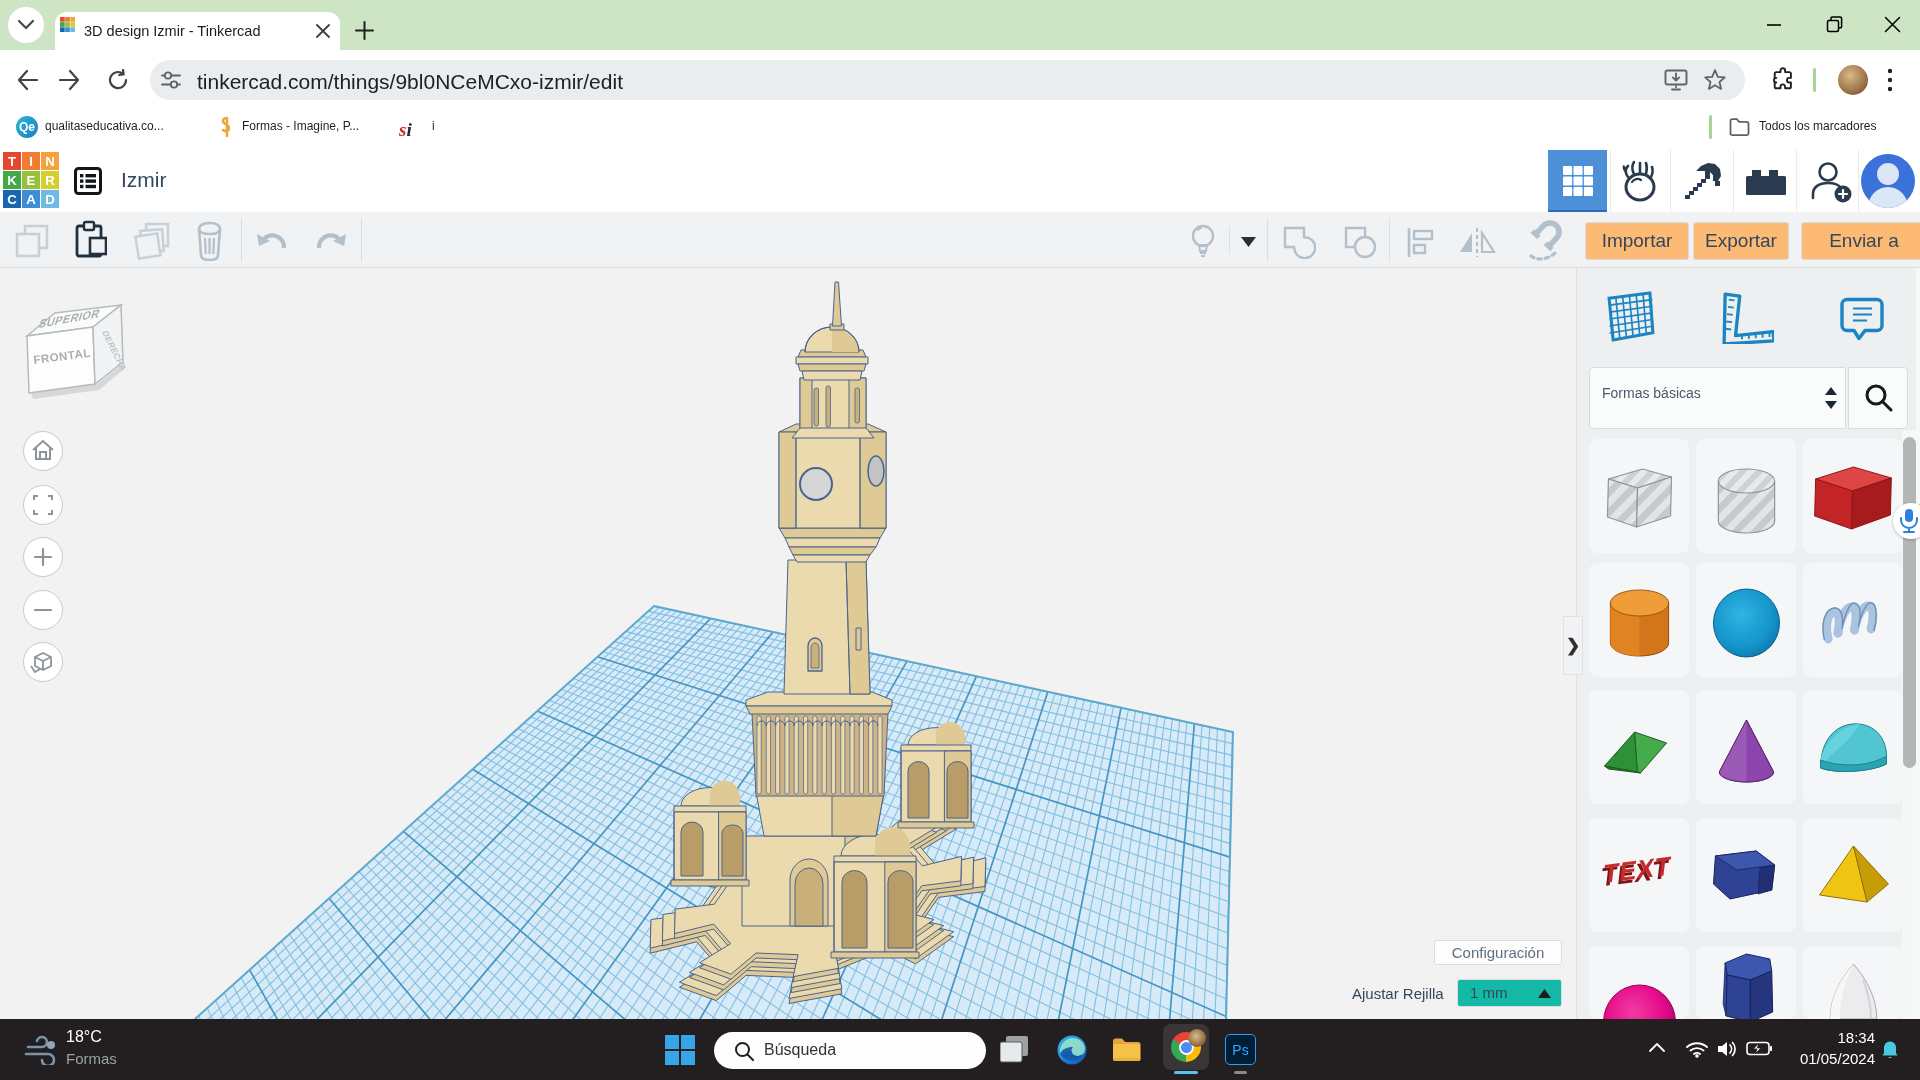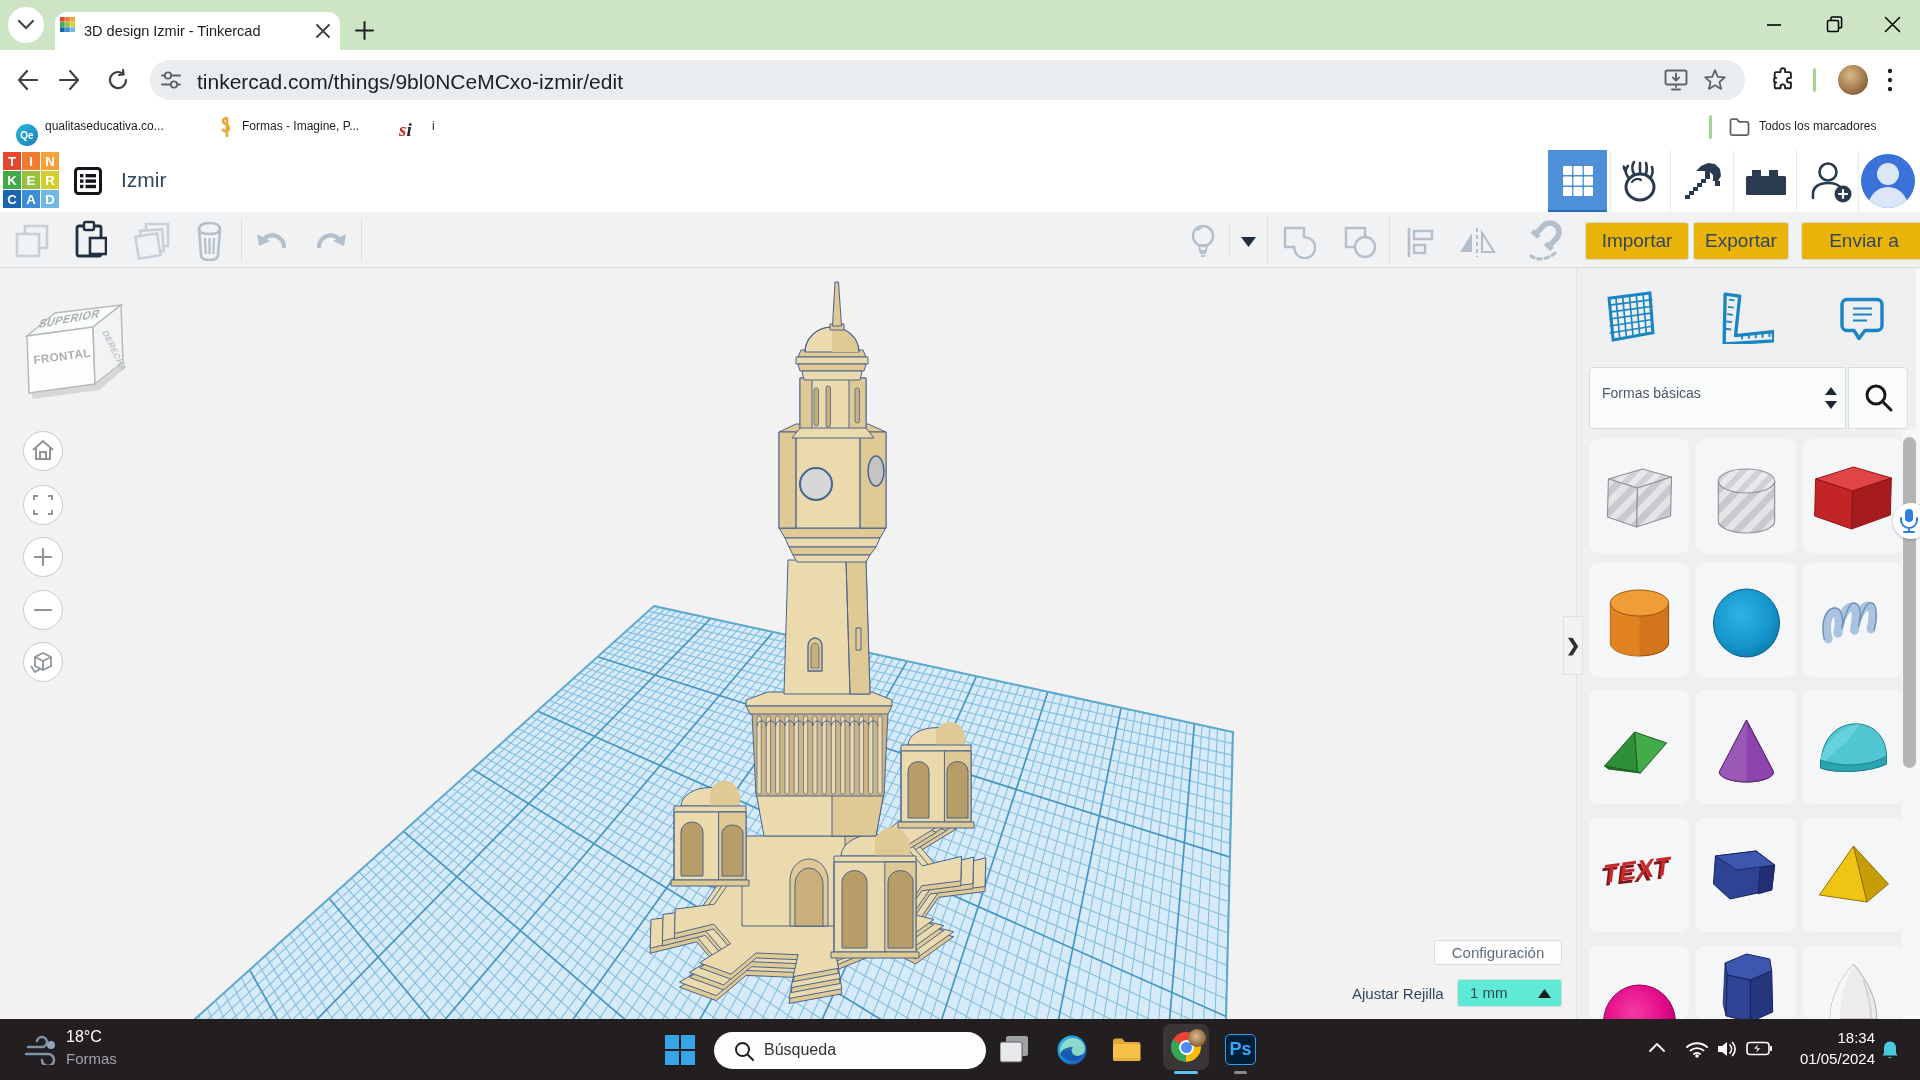--- a/index.html
+++ b/index.html
@@ -18,27 +18,27 @@
 #bookbar{position:absolute;left:0;top:105px;width:1920px;height:45px;background:#fff}
 .bktext{font-size:12px;color:#1f1f1f;position:absolute;top:119px}
 
 #tkhead{position:absolute;left:0;top:150px;width:1920px;height:62px;background:#fff}
 #izmir{position:absolute;left:121px;top:168px;font-size:21px;color:#33475b;font-weight:500}
 .hsep{position:absolute;top:150px;width:1px;height:62px;background:#e8eaeb}
 #gridbtn{position:absolute;left:1548px;top:150px;width:59px;height:63px;background:#4d90d8;border-bottom:3px solid #2a6cb5}
 
 #tktool{position:absolute;left:0;top:212px;width:1920px;height:56px;background:#f1f2f3;border-bottom:1px solid #d8dbdd}
 .tsep{position:absolute;top:218px;width:1px;height:44px;background:#dcdfe1}
-.tkbtn{position:absolute;top:222px;height:38px;background:#eab308;border:1px solid #d8dbdd;border-radius:3px;font-size:19px;color:#33475b;display:flex;align-items:center;justify-content:center}
+.tkbtn{position:absolute;top:222px;height:38px;background:#fdba74;border:1px solid #d8dbdd;border-radius:3px;font-size:19px;color:#33475b;display:flex;align-items:center;justify-content:center}
 
 #canvas{position:absolute;left:0;top:268px;width:1576px;height:751px;background:#f2f2f2;overflow:hidden}
 .navcirc{position:absolute;width:40px;height:40px;border-radius:50%;background:#fff;border:1.5px solid #c8cbce}
 #configbtn{position:absolute;left:1434px;top:940px;width:128px;height:25px;background:#fdfdfd;border:1px solid #d9dcde;border-radius:3px;font-size:15px;color:#5f7081;display:flex;align-items:center;justify-content:center}
 #ajustar{position:absolute;left:1352px;top:985px;font-size:15px;color:#33475b}
-#mmselect{position:absolute;left:1457px;top:979px;width:105px;height:28px;background:#5eead4;border:1px solid #d9dcde;border-radius:3px;font-size:15px;color:#33475b}
+#mmselect{position:absolute;left:1457px;top:979px;width:105px;height:28px;background:#14b8a6;border:1px solid #d9dcde;border-radius:3px;font-size:15px;color:#33475b}
 
 #rpanel{position:absolute;left:1576px;top:268px;width:344px;height:751px;background:#edeff1;border-left:1px solid #e0e2e4}
 #dropdown{position:absolute;left:1589px;top:367px;width:257px;height:62px;background:#fafbfb;border:1px solid #d9dcde;border-radius:4px 0 0 4px}
 #searchbox{position:absolute;left:1848px;top:367px;width:60px;height:62px;background:#fafbfb;border:1px solid #d9dcde;border-radius:0 4px 4px 0}
 .cell{position:absolute;width:100px;height:114px;background:#f5f6f8;border-radius:8px}
 #scrollthumb{position:absolute;left:1903px;top:437px;width:13px;height:331px;background:#b3b5b7;border-radius:7px}
 #foldtab{position:absolute;left:1563px;top:616px;width:20px;height:59px;background:#f1f2f3;border:1px solid #dfe2e4;display:flex;align-items:center;justify-content:center;font-size:17px;color:#2f2f2f;font-weight:bold}
 
 #taskbar{position:absolute;left:0;top:1019px;width:1920px;height:61px;background:#231e1f}
 #clock{position:absolute;right:45px;top:1027px;text-align:right;color:#fff;font-size:15px;line-height:21px}
@@ -109,21 +109,21 @@
       <path d="M10.5,3.5 a2.3,2.3 0 0 1 4.6,0 l0,1.6 l4.2,0 a1.6,1.6 0 0 1 1.6,1.6 l0,4.2 l-1.6,0 a2.3,2.3 0 0 0 0,4.6 l1.6,0 l0,4.2 a1.6,1.6 0 0 1 -1.6,1.6 l-4.2,0 l0,-1.6 a2.3,2.3 0 0 0 -4.6,0 l0,1.6 l-4.2,0 a1.6,1.6 0 0 1 -1.6,-1.6 l0,-4.2 l1.6,0 a2.3,2.3 0 0 1 0,-4.6 l-1.6,0 l0,-4.2 a1.6,1.6 0 0 1 1.6,-1.6 l4.2,0 Z" fill="none" stroke="#1f1f1f" stroke-width="1.9" stroke-linejoin="round"></path>
     </svg>
     <div class="abs" style="left:1813px;top:68px;width:3px;height:24px;background:#a5d398;border-radius:2px"></div>
     <div class="abs" style="left:1838px;top:65px;width:30px;height:30px;border-radius:50%;background:radial-gradient(circle at 40% 35%,#d8b98a,#9c7347 60%,#5f432a)"></div>
     <svg class="abs" style="left:1886px;top:68px" width="8" height="24" viewBox="0 0 8 24">
       <circle cx="4" cy="3" r="2.2" fill="#202124"></circle>
       <circle cx="4" cy="12" r="2.2" fill="#202124"></circle>
       <circle cx="4" cy="21" r="2.2" fill="#202124"></circle>
     </svg>
     <div id="bookbar"></div>
-    <div class="abs" style="left:16px;top:124px;width:22px;height:22px;border-radius:50%;background:linear-gradient(135deg,#29b6d8,#1a7fc0);color:#fff;font-size:10px;font-weight:bold;display:flex;align-items:center;justify-content:center">Qe</div>
+    <div class="abs" style="left:16px;top:116px;width:22px;height:22px;border-radius:50%;background:linear-gradient(135deg,#29b6d8,#1a7fc0);color:#fff;font-size:12px;font-weight:bold;display:flex;align-items:center;justify-content:center">Qe</div>
     <div class="bktext" style="left:45px">qualitaseducativa.co...</div>
     <svg class="abs" style="left:219px;top:116px" width="16" height="22" viewBox="0 0 16 22">
       <path d="M8,2 C4,2 3,5 5,7 C7,9 10,9 10,12 C10,15 6,16 4,14 M8,2 L8,20" stroke="#eba83a" stroke-width="2.6" fill="none" stroke-linecap="round"></path>
     </svg>
     <div class="bktext" style="left:242px">Formas - Imagine, P...</div>
     <div class="bktext" style="left:399px;font-family:'Liberation Serif',serif;font-weight:bold;font-style:italic;font-size:19px"><span style="color:#cf2b20">s</span><span style="color:#23272b">i</span></div>
     <div class="bktext" style="left:432px">i</div>
     <div class="abs" style="left:1709px;top:115px;width:3px;height:24px;background:#a5d398;border-radius:2px"></div>
     <svg class="abs" style="left:1729px;top:117px" width="21" height="20" viewBox="0 0 21 20">
       <path d="M1.5,4 a1.8,1.8 0 0 1 1.8,-1.8 l4.6,0 l2.2,2.6 l7.6,0 a1.8,1.8 0 0 1 1.8,1.8 l0,9.8 a1.8,1.8 0 0 1 -1.8,1.8 l-14.4,0 a1.8,1.8 0 0 1 -1.8,-1.8 Z" fill="none" stroke="#5f6368" stroke-width="1.8" stroke-linejoin="round"></path>
@@ -841,21 +841,21 @@
       <path d="M1,5 A2.5,2.5 0 0 1 3.5,2.5 L10,2.5 L13,6 L26,6 A2.5,2.5 0 0 1 28.5,8.5 L28.5,10 L1,10 Z" fill="#e8a33d"></path>
       <rect x="1" y="8" width="27.5" height="17" rx="2.5" fill="#f6c148"></rect>
       <path d="M1,22 L28.5,22 L28.5,22.5 A2.5,2.5 0 0 1 26,25 L3.5,25 A2.5,2.5 0 0 1 1,22.5 Z" fill="#e8b239"></path>
     </svg>
     <div class="abs" style="left:1163px;top:1024px;width:46px;height:46px;border-radius:8px;background:#3a3536"></div>
     <div class="abs" style="left:1171px;top:1032px;width:30px;height:30px;border-radius:50%;background:conic-gradient(from -60deg, #ea4335 0 120deg, #fbbc05 0 240deg, #34a853 0 360deg)"></div>
     <div class="abs" style="left:1178.5px;top:1039.5px;width:15px;height:15px;border-radius:50%;background:#fff"></div>
     <div class="abs" style="left:1180.5px;top:1041.5px;width:11px;height:11px;border-radius:50%;background:#4c8bf5"></div>
     <div class="abs" style="left:1188px;top:1029px;width:18px;height:18px;border-radius:50%;background:radial-gradient(circle at 45% 40%,#d9bb8d,#8a6238 70%,#503823)"></div>
     <div class="abs" style="left:1174px;top:1071px;width:24px;height:3px;border-radius:2px;background:#58c4f5"></div>
-    <div class="abs" style="left:1225px;top:1034px;width:31px;height:31px;border-radius:5px;background:#001e36;border:1.8px solid #2e9ff2;color:#31a8ff;font-size:18px;font-weight:bold;display:flex;align-items:center;justify-content:center">Ps</div>
+    <div class="abs" style="left:1225px;top:1034px;width:31px;height:31px;border-radius:5px;background:#001e36;border:1.8px solid #2e9ff2;color:#31a8ff;font-size:14px;font-weight:normal;display:flex;align-items:center;justify-content:center">Ps</div>
     <div class="abs" style="left:1234px;top:1071px;width:13px;height:3px;border-radius:2px;background:#8a8a8a"></div>
     <svg class="abs" style="left:1648px;top:1041px" width="18" height="14" viewBox="0 0 18 14">
       <path d="M2,10 L9,3 L16,10" fill="none" stroke="#fff" stroke-width="1.8" stroke-linecap="round" stroke-linejoin="round"></path>
     </svg>
     <svg class="abs" style="left:1686px;top:1040px" width="22" height="18" viewBox="0 0 22 18">
       <path d="M1,7 A15,15 0 0 1 21,7 M4.5,10.5 A10,10 0 0 1 17.5,10.5 M8,14 A5,5 0 0 1 14,14" fill="none" stroke="#fff" stroke-width="1.9" stroke-linecap="round"></path>
       <circle cx="11" cy="16" r="1.8" fill="#fff"></circle>
     </svg>
     <svg class="abs" style="left:1716px;top:1040px" width="22" height="18" viewBox="0 0 22 18">
       <path d="M2,6 L6,6 L11,2 L11,16 L6,12 L2,12 Z" fill="#fff"></path>

